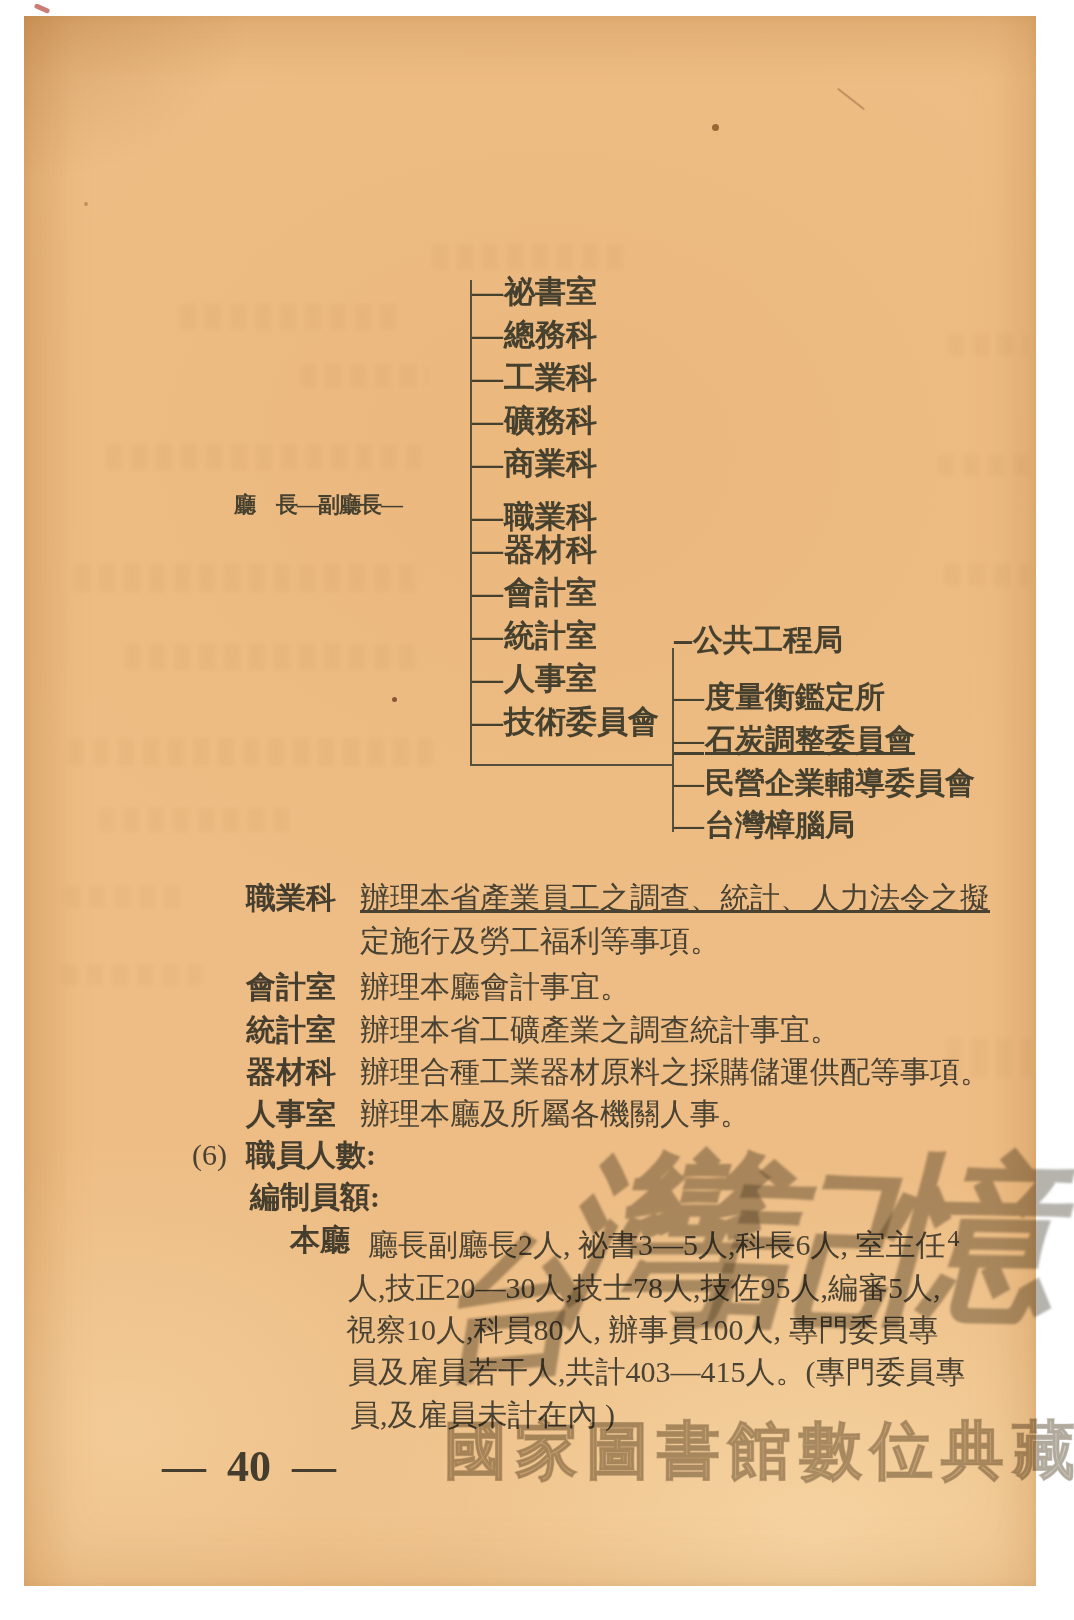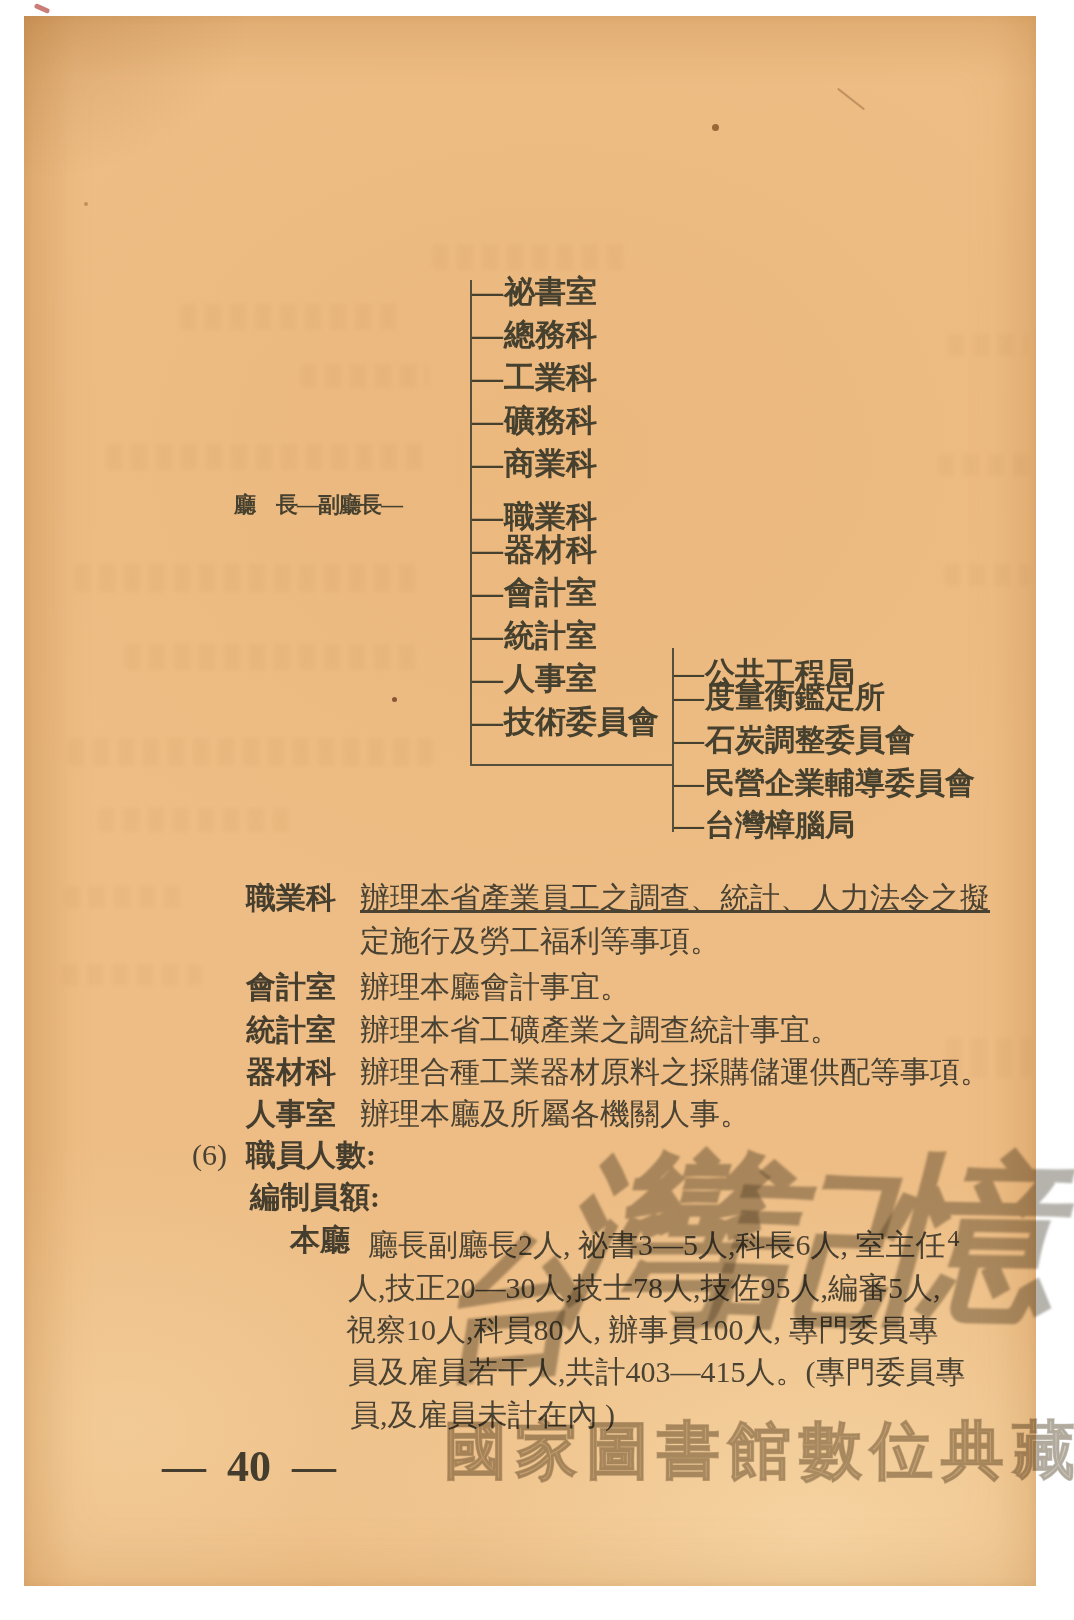--- a/index.html
+++ b/index.html
@@ -101,23 +101,23 @@
   <div class="branch" style="left:448px;top:341px;"><span class="dash">—</span><span>工業科</span></div>
   <div class="branch" style="left:448px;top:384px;"><span class="dash">—</span><span>礦務科</span></div>
   <div class="branch" style="left:448px;top:427px;"><span class="dash">—</span><span>商業科</span></div>
   <div class="branch" style="left:448px;top:480px;"><span class="dash">—</span><span>職業科</span></div>
   <div class="branch" style="left:448px;top:513px;"><span class="dash">—</span><span>器材科</span></div>
   <div class="branch" style="left:448px;top:556px;"><span class="dash">—</span><span>會計室</span></div>
   <div class="branch" style="left:448px;top:599px;"><span class="dash">—</span><span>統計室</span></div>
   <div class="branch" style="left:448px;top:642px;"><span class="dash">—</span><span>人事室</span></div>
   <div class="branch" style="left:448px;top:685px;"><span class="dash">—</span><span>技術委員會</span></div>
 
-  <div class="branch branch2" style="left:650px;top:636px;"><span class="dash">—</span><span>公共工程局</span></div>
+  <div class="branch branch2" style="left:650px;top:605px;font-family:Liberation Mono, monospace;"><span class="dash">—</span><span>公共工程局</span></div>
   <div class="branch branch2" style="left:650px;top:660px;"><span class="dash">—</span><span>度量衡鑑定所</span></div>
-  <div class="branch branch2" style="left:650px;top:703px;"><span class="dash">—</span><span>石炭調整委員會</span></div>
+  <div class="branch branch2" style="left:650px;top:703px;text-decoration:underline;"><span class="dash">—</span><span>石炭調整委員會</span></div>
   <div class="branch branch2" style="left:650px;top:746px;"><span class="dash">—</span><span>民營企業輔導委員會</span></div>
   <div class="branch branch2" style="left:650px;top:788px;"><span class="dash">—</span><span>台灣樟腦局</span></div>
 
   <div class="row term" style="left:222px;top:861px;">職業科</div>
   <div class="row" style="left:336px;top:861px;text-decoration:underline;">辦理本省產業員工之調查、統計、人力法令之擬</div>
   <div class="row" style="left:336px;top:904px;">定施行及勞工福利等事項。</div>
 
   <div class="row term" style="left:222px;top:950px;">會計室</div>
   <div class="row" style="left:336px;top:950px;">辦理本廳會計事宜。</div>
 

